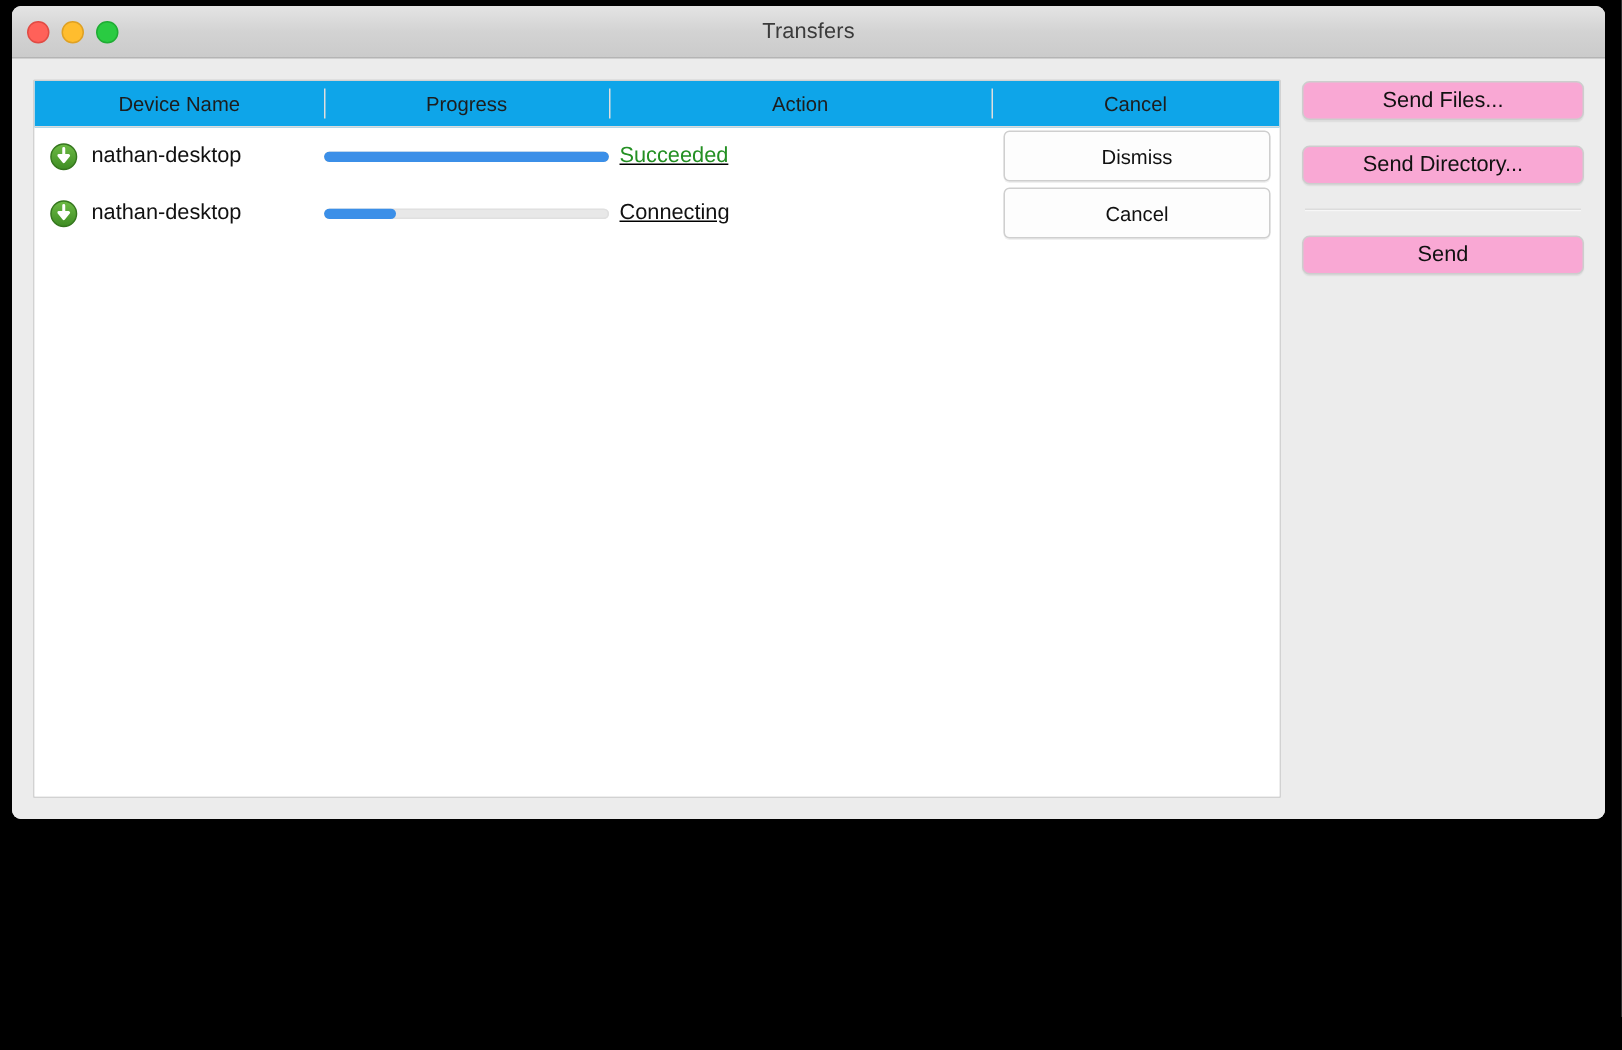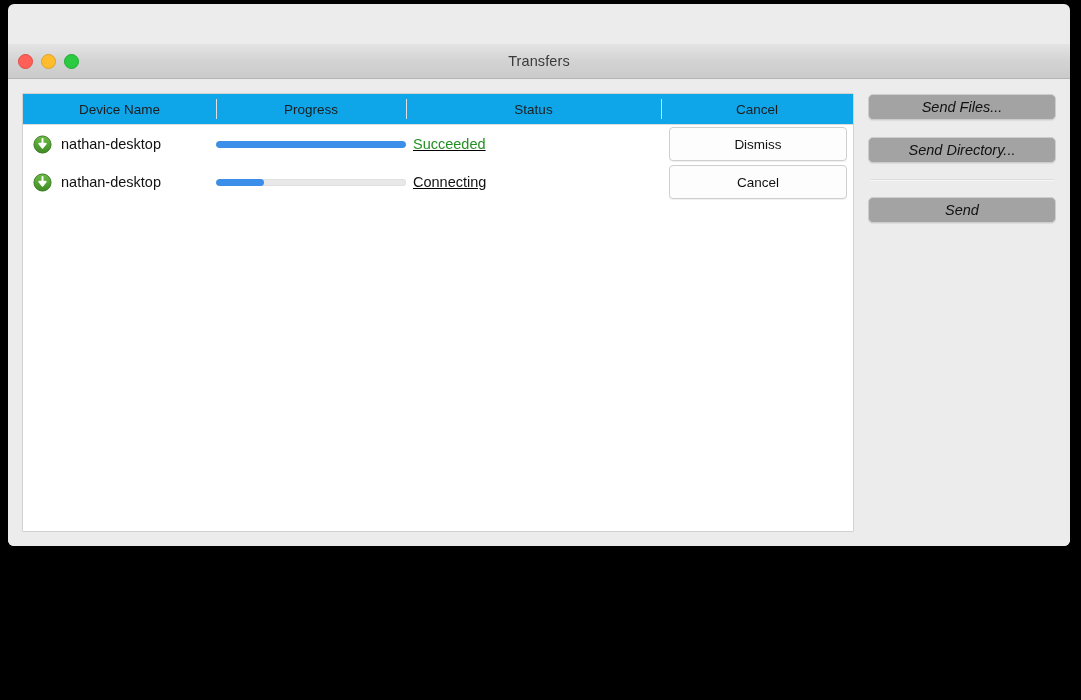--- a/index.html
+++ b/index.html
@@ -38,21 +38,20 @@
   
   .titlebar {
     position: relative;
     height: 34px;
     flex: 0 0 34px;
     background: linear-gradient(to bottom, #e4e4e4 0%, #d3d3d3 50%, #cbcbcb 100%);
     border-bottom: 1px solid #b4b4b4;
     display: flex;
     align-items: center;
     justify-content: center;
-    margin-top: 40px;
   }
   .title-text {
     font-size: 14.5px;
     color: #3b3b3b;
     letter-spacing: 0.1px;
   }
   .traffic {
     position: absolute;
     left: 10px;
     top: 0;
@@ -214,33 +213,32 @@
   .side-panel {
     flex: 1 1 auto;
     display: flex;
     flex-direction: column;
     align-items: stretch;
     padding-top: 1px;
   }
   .side-btn {
     height: 26px;
     border-radius: 5px;
-    background: #a3a3a3;
+    background: #f9a8d4;
     border: 1px solid #cdcdcd;
     box-shadow: 0 1px 1px rgba(0,0,0,0.07);
     font-size: 14.5px;
     color: #111111;
     display: flex;
     align-items: center;
     justify-content: center;
     cursor: default;
     font-family: "Liberation Sans", sans-serif;
     padding: 0;
     box-sizing: border-box;
-    font-style: italic;
   }
   .side-gap { height: 17px; }
   .divider {
     height: 1px;
     background: #dcdcdc;
     border-bottom: 1px solid #f7f7f7;
     margin: 16px 2px 16px 2px;
   }
 </style>
 </head>
@@ -259,21 +257,21 @@
       <div class="title-text">Transfers</div>
     </div>
 
     <div class="body">
 
       <div class="table-panel">
 
         <div class="thead">
           <div class="th col-device">Device Name</div>
           <div class="th col-progress">Progress</div>
-          <div class="th col-status">Status</div>
+          <div class="th col-status">Action</div>
           <div class="th col-action">Cancel</div>
         </div>
 
         <div class="tbody">
 
           <div class="trow">
             <div class="cell device">
               <svg class="dl-icon" viewBox="0 0 20 20">
                 <defs>
                   <linearGradient id="g1" x1="0" y1="0" x2="0" y2="1">

